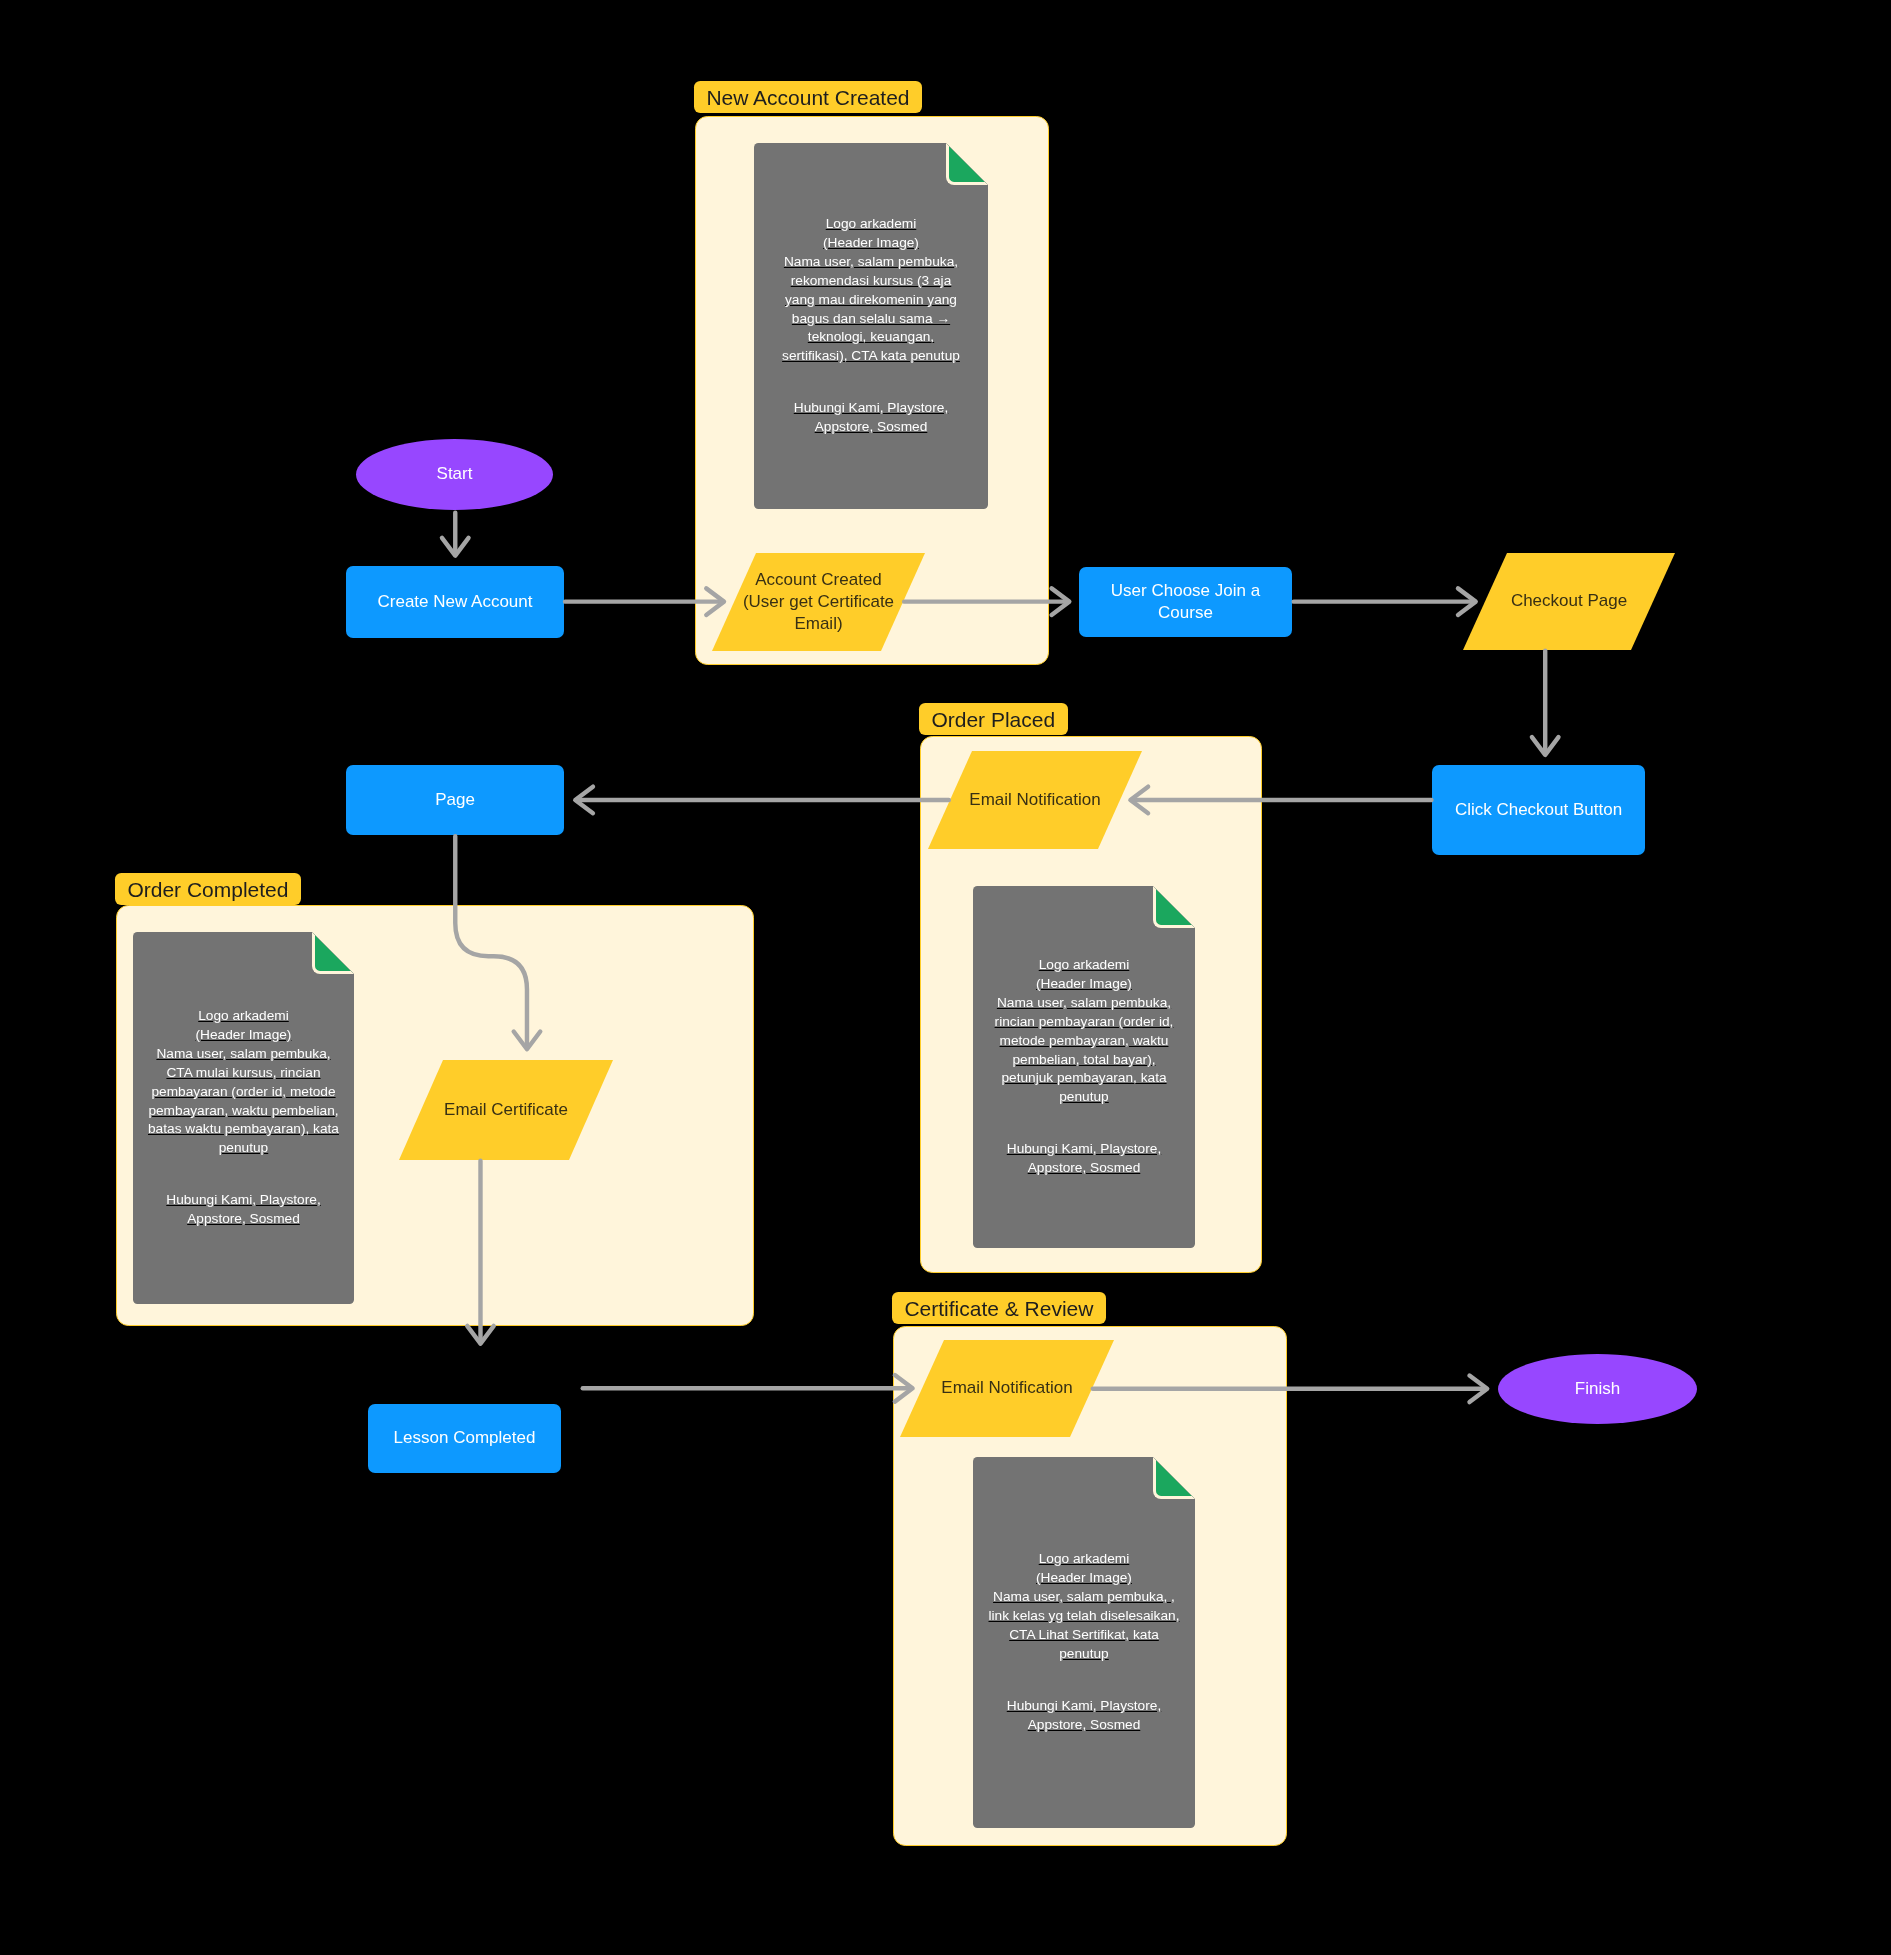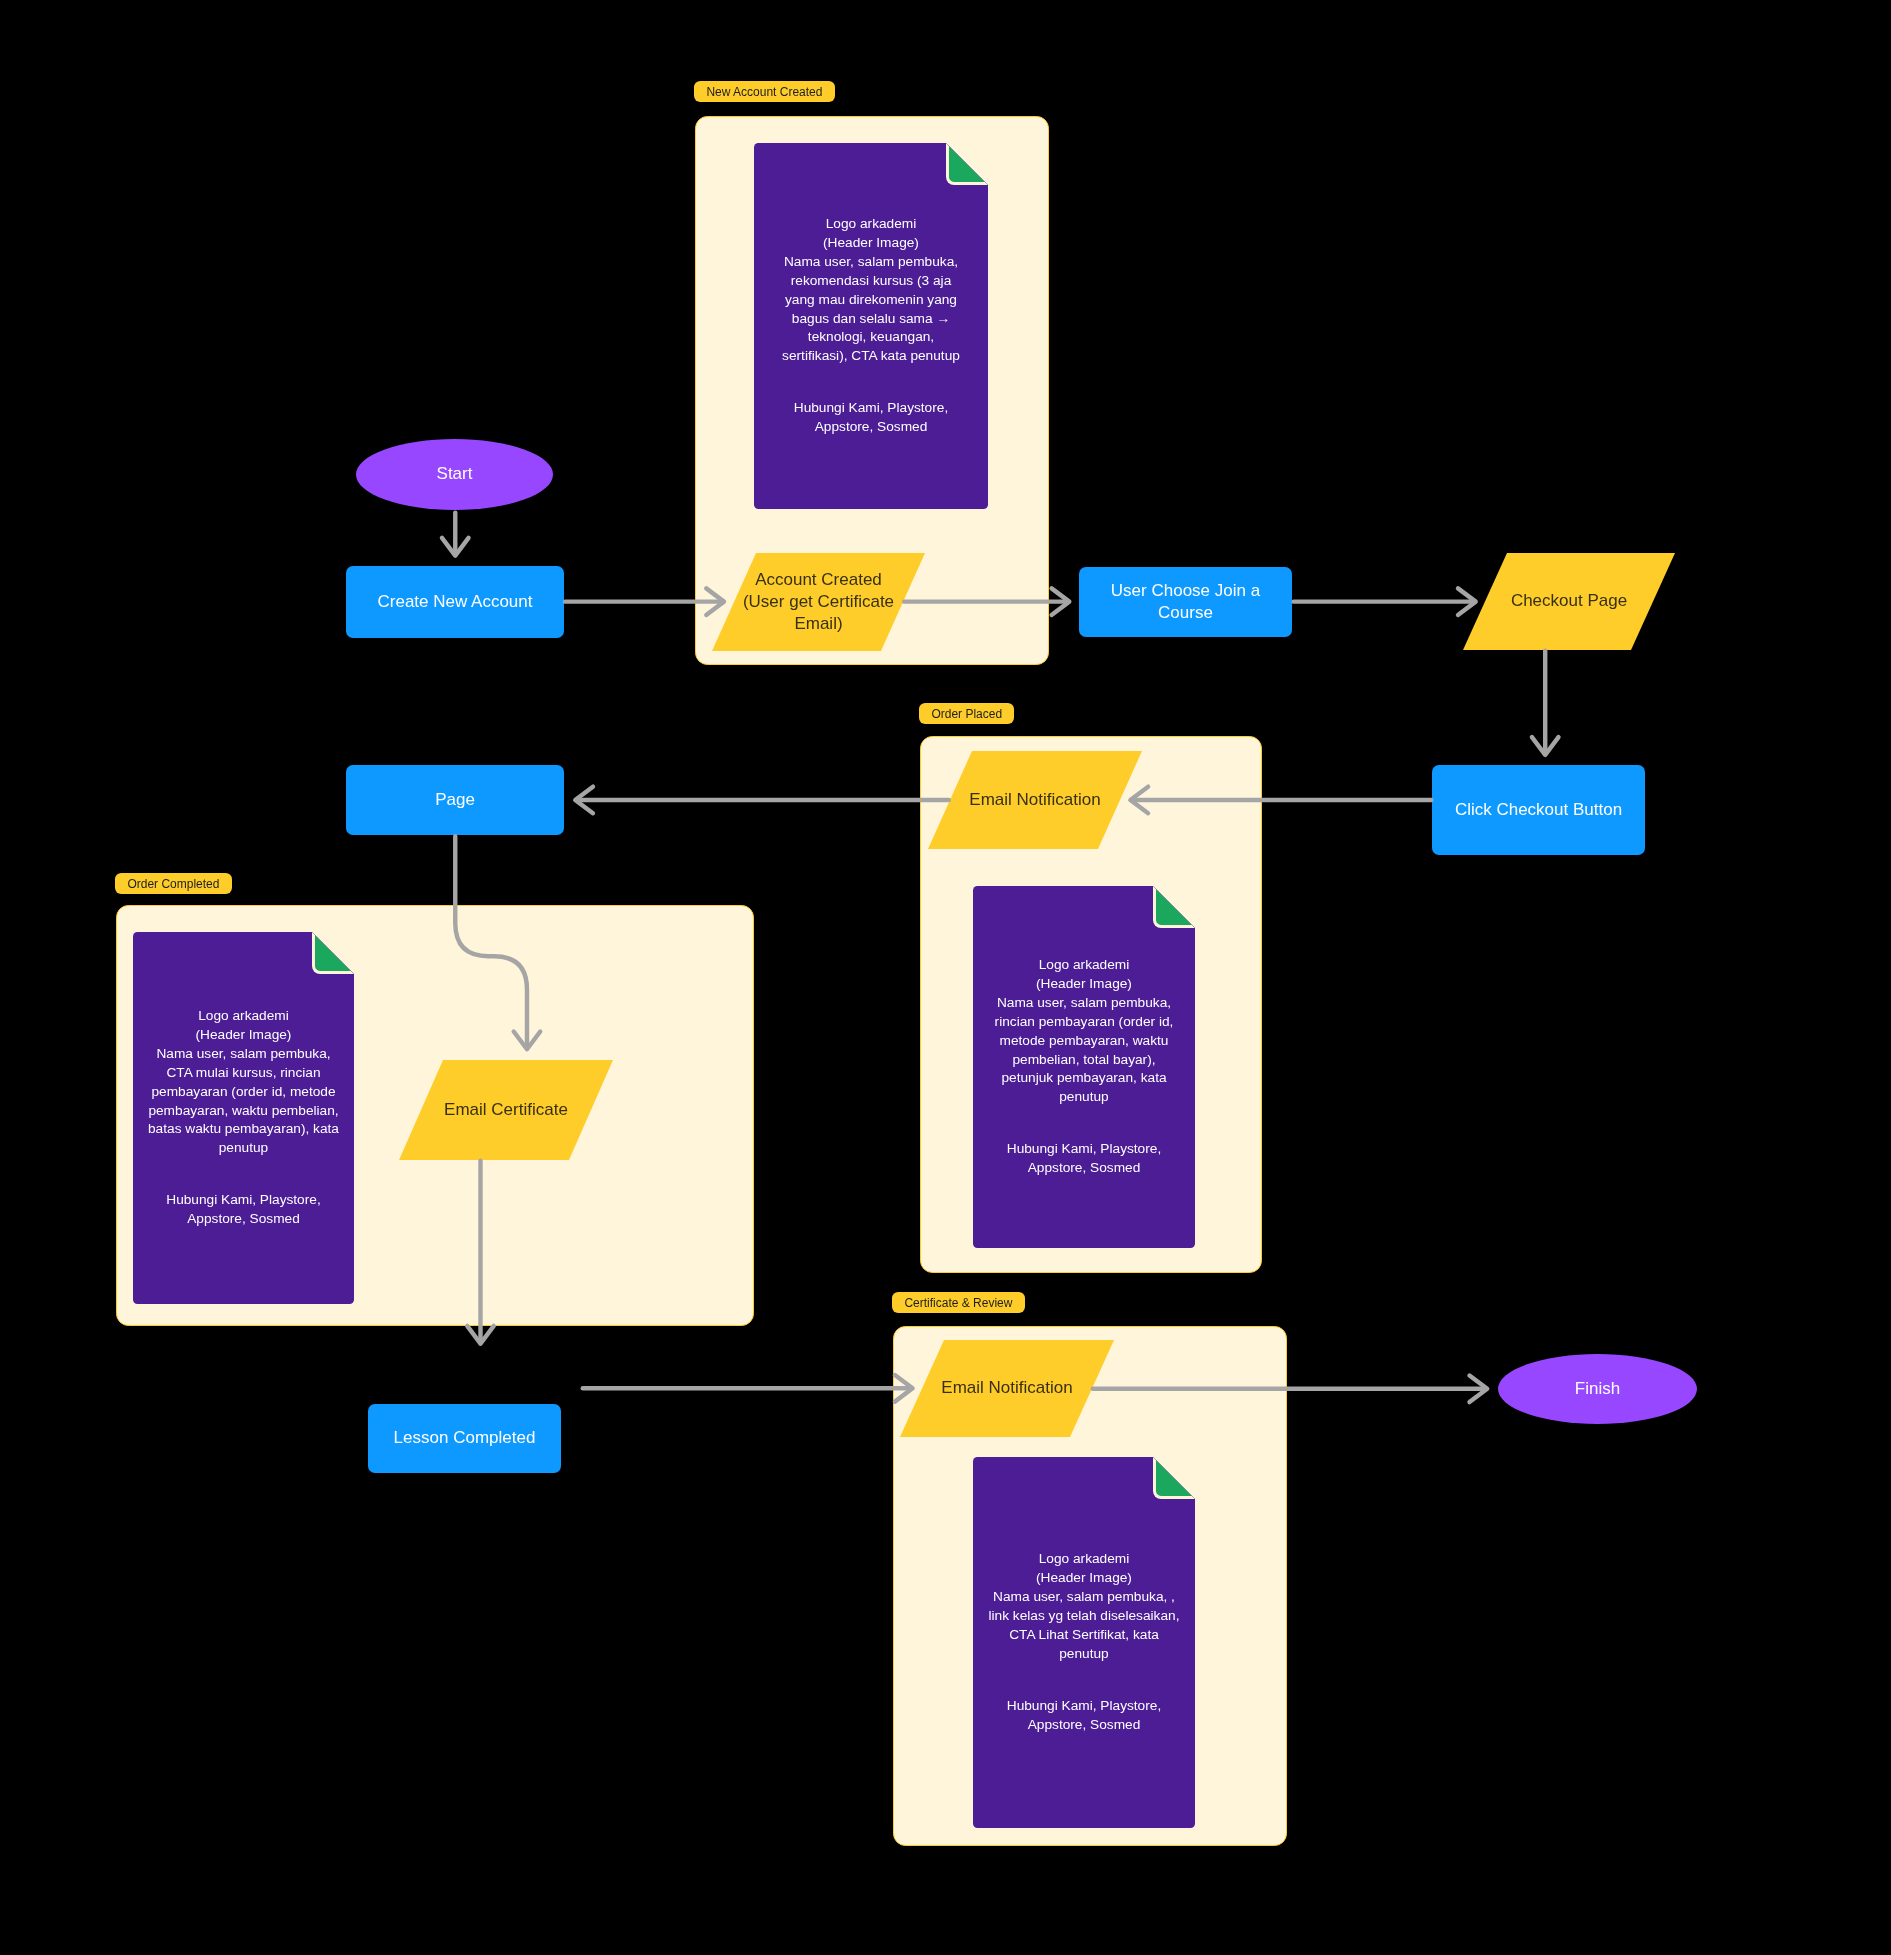--- a/index.html
+++ b/index.html
@@ -7,21 +7,21 @@
     position:relative; width:1892px; height:1955px; overflow:hidden;
     background:#000;
     font-family:"Liberation Sans","DejaVu Sans",sans-serif;
   }
   .container{
     position:absolute; background:#FFF5DB; border:1.8px solid #FFCD29;
     border-radius:12.4px; box-sizing:border-box;
   }
   .pill{
     position:absolute; background:#FFCD29; color:#1E1E1E;
-    border-radius:6.2px; padding:3.5px 12.4px; font-size:12px; font-weight:500;
+    border-radius:6.2px; padding:3.5px 12.4px; font-size:21px; font-weight:500;
     white-space:nowrap; line-height:1.2;
   }
   .rect{
     position:absolute; background:#0D99FF; border-radius:7px;
     display:flex; align-items:center; justify-content:center;
   }
   .rect .shape-label{ color:#FFFFFF; }
   .para{
     position:absolute; background:#FFCD29;
     clip-path:polygon(44px 0, 100% 0, calc(100% - 44px) 100%, 0 100%);
@@ -31,24 +31,24 @@
   .ellipse{
     position:absolute; background:#9747FF; border-radius:50%;
     display:flex; align-items:center; justify-content:center;
   }
   .ellipse .shape-label{ color:#FFFFFF; }
   .shape-label{
     font-size:17px; text-align:center; white-space:pre-line; line-height:1.3;
     padding:0 8.9px;
   }
   .doc{
-    position:absolute; background:#4c1d95; border-radius:4.4px;
+    position:absolute; background:#737373; border-radius:4.4px;
     clip-path:polygon(0 0, calc(100% - 42px) 0, 100% 42px, 100% 100%, 0 100%);
     display:flex; flex-direction:column; align-items:center; justify-content:center;
-    box-sizing:border-box; padding:13.3px 5.3px;
+    box-sizing:border-box; padding:13.3px 5.3px;text-decoration:underline;
   }
   .fold{
     position:absolute; top:0; right:0; width:42px; height:42px;
     background:#1BA75E; box-sizing:border-box;
     border-left:3.1px solid #FFF5DB; border-bottom:3.1px solid #FFF5DB;
     border-bottom-left-radius:8px;
     clip-path:polygon(0 0, 100% 100%, 0 100%);
   }
   .doc-body,.doc-footer{
     color:#FFFFFF; font-size:13.7px; line-height:1.38; text-align:center;

